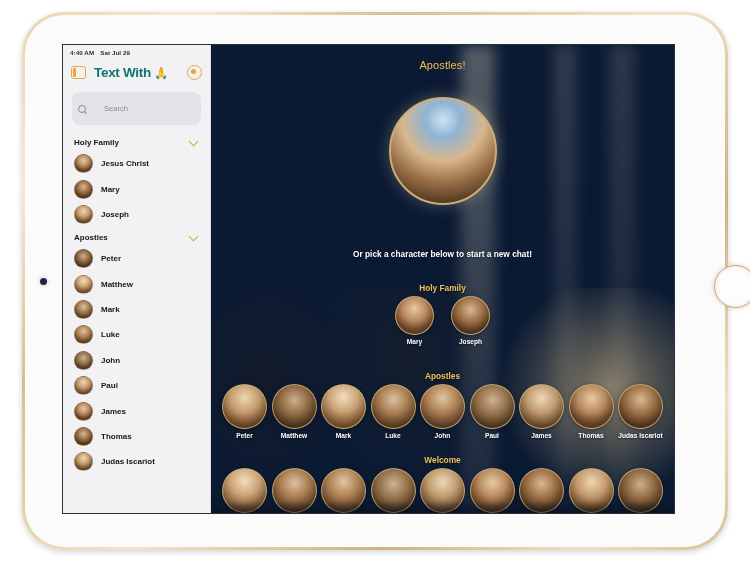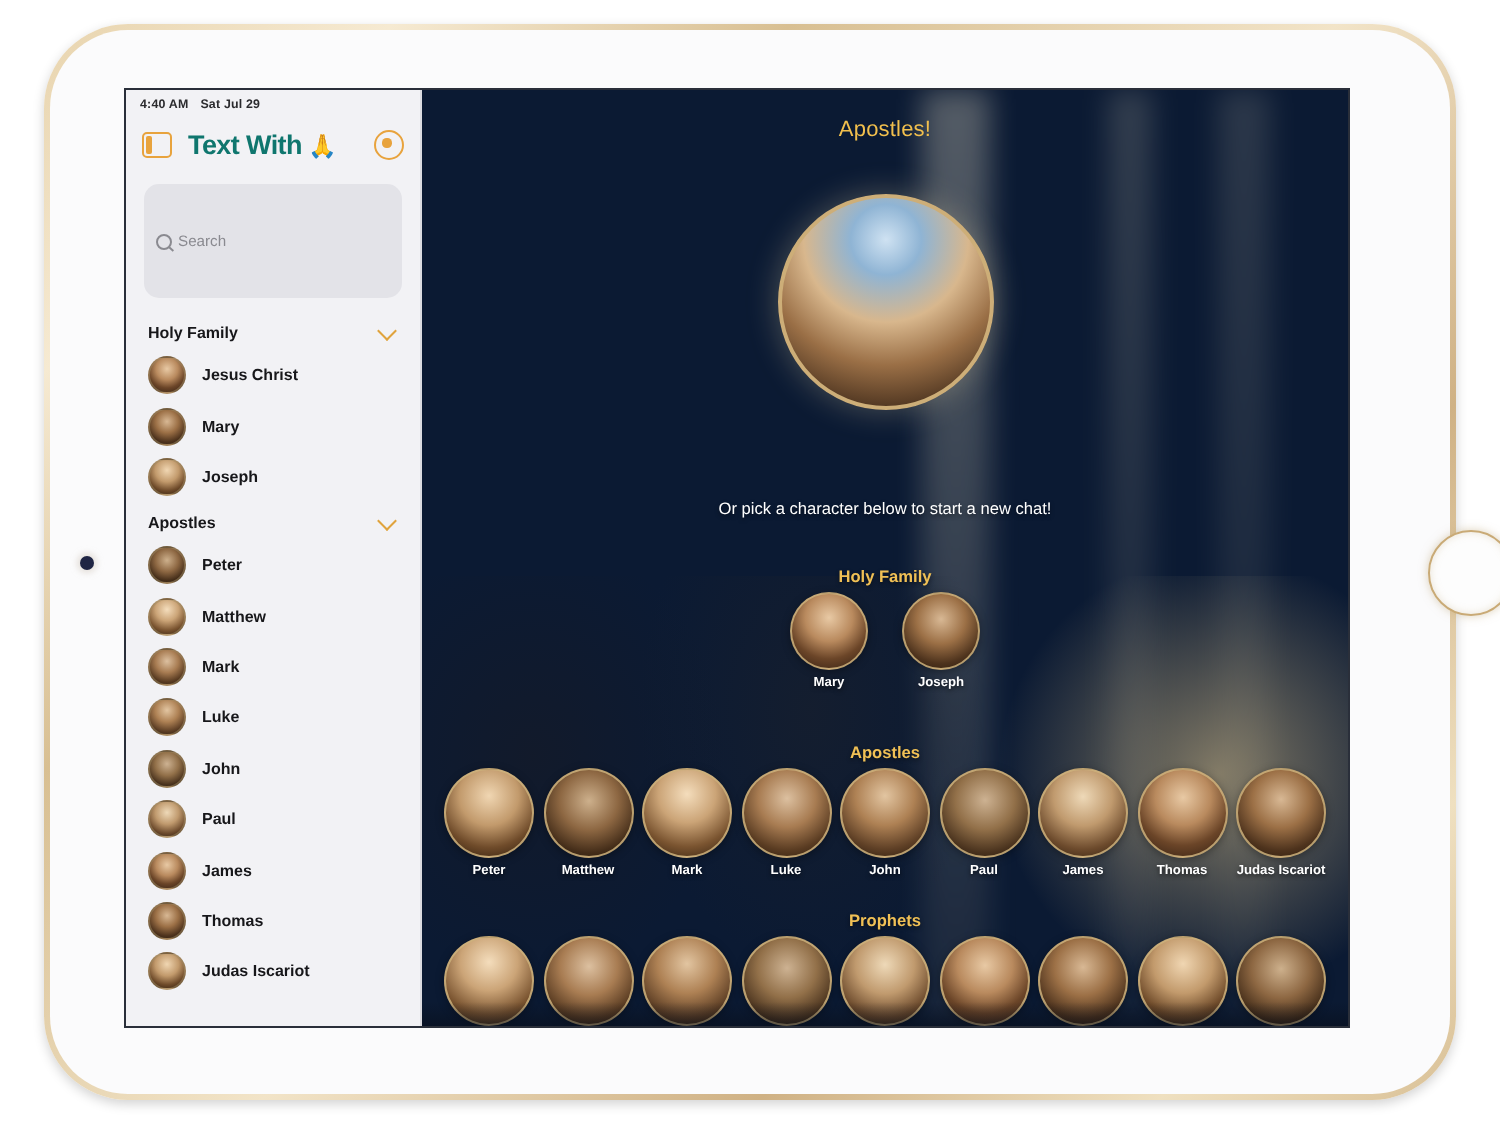--- a/index.html
+++ b/index.html
@@ -68,21 +68,21 @@
     position:relative;flex:0 0 auto;
   }
   .gear:after{
     content:"";position:absolute;left:3.2px;top:3.2px;width:4.6px;height:4.6px;
     border-radius:50%;background:#e8a33d;
   }
 
   .search-wrap{padding:6px 9px 7px 9px;}
   .search{
     height:33px;background:#e3e3e8;border-radius:7.5px;display:flex;align-items:center;
-    gap:3px;padding:12px 6px;
+    gap:18px;padding:0 6px;
   }
   .mag{
     width:6px;height:6px;border:1.2px solid #8a8a90;border-radius:50%;position:relative;flex:0 0 auto;
   }
   .mag:after{content:"";position:absolute;right:-2.4px;bottom:-1.6px;width:3px;height:1.2px;background:#8a8a90;transform:rotate(42deg);}
   .search-ph{font-size:7.6px;color:#8a8a90;}
 
   .list{flex:1;overflow:hidden;}
   .group-head{
     display:flex;align-items:center;justify-content:space-between;
@@ -142,21 +142,21 @@
 
   .chat-btn{
     position:absolute;left:50%;top:170px;transform:translateX(-50%);
     background:#1472ef;color:#fff;border-radius:8px;
     padding:6px 13px;font-size:11.5px;font-weight:500;white-space:nowrap;
     box-shadow:0 2px 8px rgba(0,0,0,.3);
   }
   .chat-btn .emoji{font-size:10.5px;}
   .subhint{
     position:absolute;left:0;right:0;top:204px;text-align:center;
-    font-size:8.3px;font-weight:normal;color:#ffffff;text-shadow:0 1px 2px rgba(0,0,0,.5);
+    font-size:8.3px;font-weight:bold;color:#ffffff;text-shadow:0 1px 2px rgba(0,0,0,.5);
   }
 
   .sect{position:absolute;left:0;right:0;}
   .sect-title{
     text-align:center;font-size:8.3px;color:#f0c055;font-weight:bold;
     margin-bottom:3px;text-shadow:0 1px 2px rgba(0,0,0,.45);
   }
   .grid{display:flex;justify-content:center;flex-wrap:nowrap;}
   .cell{display:flex;flex-direction:column;align-items:center;width:49px;}
   .cell .pic{
@@ -355,21 +355,21 @@
               <span class="nm">Thomas</span>
             </div>
             <div class="cell">
               <span class="pic f1"></span>
               <span class="nm">Judas Iscariot</span>
             </div>
           </div>
       </div>
 
       <div class="sect sect-pr">
-        <div class="sect-title">Prophets</div>
+        <div class="sect-title">Welcome</div>
         <div class="grid" id="grid-2">
             <div class="cell">
               <span class="pic f4"></span>
               <span class="nm"></span>
             </div>
             <div class="cell">
               <span class="pic f5"></span>
               <span class="nm"></span>
             </div>
             <div class="cell">

